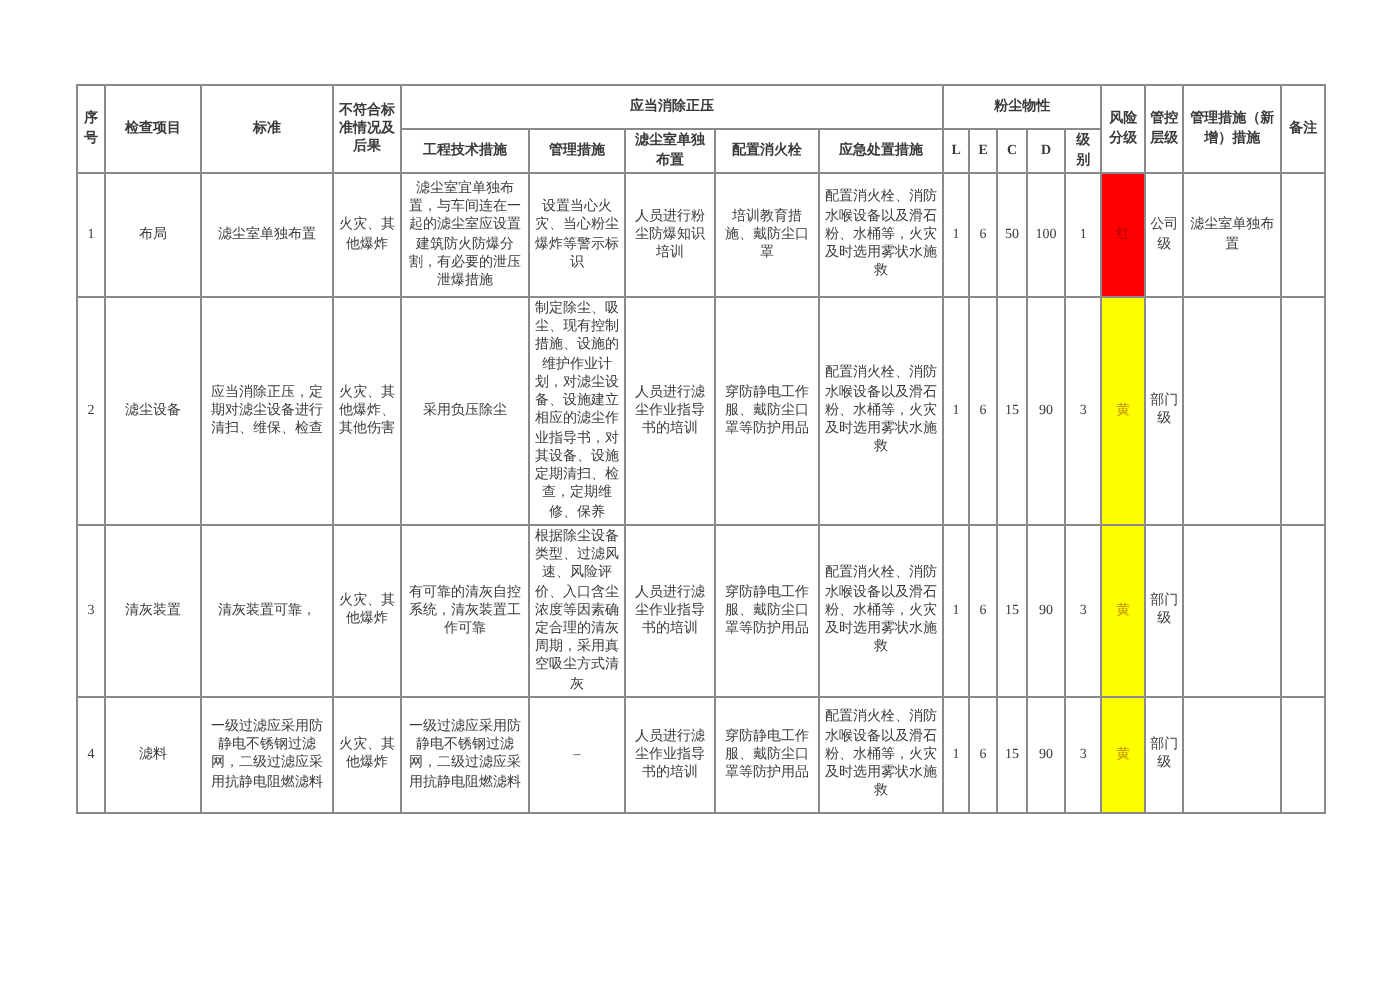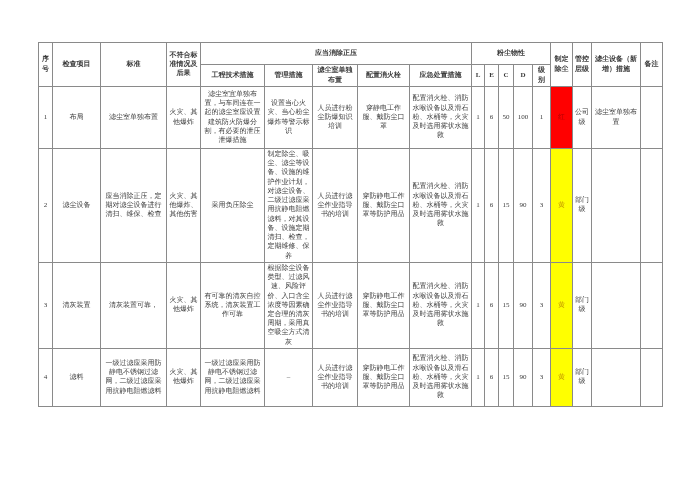--- a/index.html
+++ b/index.html
@@ -48,23 +48,23 @@
         <col style="width:22px">
   </colgroup>
   <tbody>
         <tr style="height:22px">
     <th rowspan="2" class="hdr">序号</th>
     <th rowspan="2" class="hdr">检查项目</th>
     <th rowspan="2" class="hdr">标准</th>
     <th rowspan="2" class="hdr">不符合标准情况及后果</th>
     <th colspan="5" class="hdr">应当消除正压</th>
     <th colspan="5" class="hdr">粉尘物性</th>
-    <th rowspan="2" class="hdr">制定除尘</th>
+    <th rowspan="2" class="hdr">风险分级</th>
     <th rowspan="2" class="hdr">管控层级</th>
-    <th rowspan="2" class="hdr">滤尘设备（新增）措施</th>
+    <th rowspan="2" class="hdr">管理措施（新增）措施</th>
     <th rowspan="2" class="hdr">备注</th>
   </tr>
   <tr style="height:22px">
     <th class="hdr">工程技术措施</th>
     <th class="hdr">管理措施</th>
     <th class="hdr">滤尘室单独布置</th>
     <th class="hdr">配置消火栓</th>
     <th class="hdr">应急处置措施</th>
     <th class="hdr">L</th>
     <th class="hdr">E</th>
@@ -74,40 +74,40 @@
   </tr>
 
   <tr style="height:62px">
     <td>1</td>
     <td>布局</td>
     <td>滤尘室单独布置</td>
     <td>火灾、其他爆炸</td>
     <td>滤尘室宜单独布置，与车间连在一起的滤尘室应设置建筑防火防爆分割，有必要的泄压泄爆措施</td>
     <td>设置当心火灾、当心粉尘爆炸等警示标识</td>
     <td>人员进行粉尘防爆知识培训</td>
-    <td>穿静电工作服、戴防尘口罩</td>
+    <td>培训教育措施、戴防尘口罩</td>
     <td>配置消火栓、消防水喉设备以及滑石粉、水桶等，火灾及时选用雾状水施救</td>
     <td class="num">1</td>
     <td class="num">6</td>
     <td class="num">50</td>
     <td class="num">100</td>
     <td class="num">1</td>
     <td style="background-color: rgb(255, 0, 0); color: rgb(176, 0, 0);">红</td>
     <td>公司级</td>
     <td>滤尘室单独布置</td>
     <td></td>
   </tr>
 
   <tr style="height:98px">
     <td>2</td>
     <td>滤尘设备</td>
     <td>应当消除正压，定期对滤尘设备进行清扫、维保、检查</td>
     <td>火灾、其他爆炸、其他伤害</td>
     <td>采用负压除尘</td>
-    <td>制定除尘、吸尘、滤尘等设备、设施的维护作业计划，对滤尘设备、二级过滤应采用抗静电阻燃滤料，对其设备、设施定期清扫、检查，定期维修、保养</td>
+    <td>制定除尘、吸尘、现有控制措施、设施的维护作业计划，对滤尘设备、设施建立相应的滤尘作业指导书，对其设备、设施定期清扫、检查，定期维修、保养</td>
     <td>人员进行滤尘作业指导书的培训</td>
     <td>穿防静电工作服、戴防尘口罩等防护用品</td>
     <td>配置消火栓、消防水喉设备以及滑石粉、水桶等，火灾及时选用雾状水施救</td>
     <td class="num">1</td>
     <td class="num">6</td>
     <td class="num">15</td>
     <td class="num">90</td>
     <td class="num">3</td>
     <td style="background-color: rgb(255, 255, 0); color: rgb(191, 144, 0);">黄</td>
     <td>部门级</td>

